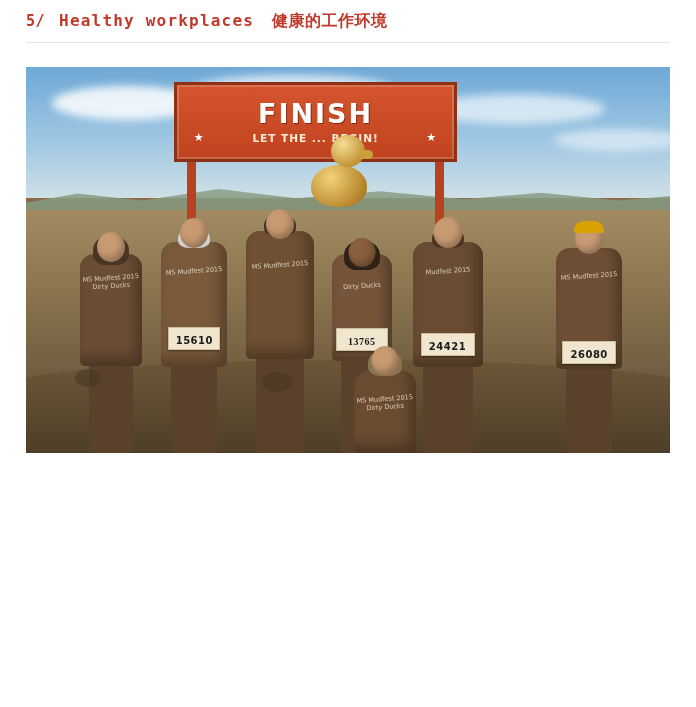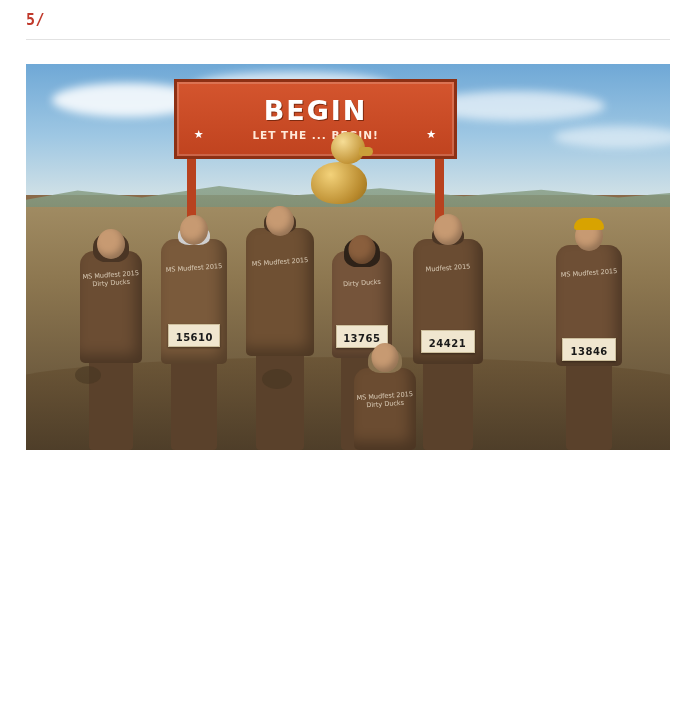--- a/index.html
+++ b/index.html
@@ -273,20 +273,22 @@
     border-radius: 50%;
   }
 </style>
 </head>
 <body>
 
 <div class="page">
 
   <div class="header">
     <span class="section-number">5/</span>
+    <span class="section-title-en">Healthy workplaces</span>
+    <span class="section-title-zh">健康的工作环境</span>
   </div>
 
 
   <div class="figure">
     <div class="photo">
 
       <div class="sky"></div>
       <div class="cloud c1"></div>
       <div class="cloud c2"></div>
       <div class="cloud c3"></div>
@@ -294,21 +296,21 @@
       <div class="hills"></div>
       <div class="ground"></div>
       <div class="mudpit"></div>
 
       <div class="arch-legs-l"></div>
       <div class="arch-legs-r"></div>
 
       <div class="arch">
         <span class="star s1">★</span>
         <span class="star s2">★</span>
-        <div class="finish-word">BEGIN</div>
+        <div class="finish-word">FINISH</div>
         <div class="finish-sub">LET THE ... BEGIN!</div>
       </div>
 
       <div class="duck">
         <div class="duck-body"></div>
         <div class="duck-head"></div>
         <div class="duck-beak"></div>
       </div>
 
       <div class="person" style="left:6%; width:92px; height:66%;">
@@ -343,21 +345,21 @@
           <span>MS Mudfest 2015</span>
         </div>
         <div class="p-hair" style="bottom:78%; width:32px; height:22px;"></div>
         <div class="p-head" style="bottom:77%; width:28px; height:30px;"></div>
         <div class="mud-splat" style="left:30px; bottom:22%; width:30px; height:20px;"></div>
       </div>
 
       <div class="person" style="left:45%; width:92px; height:66%;">
         <div class="p-legs" style="bottom:0; width:42px; height:40%;"></div>
         <div class="p-body" style="bottom:36%; width:60px; height:42%; background:#75543a;"></div>
-        <div class="bib" style="bottom:40%; width:46px;">
+        <div class="bib" style="bottom:40%; width:46px;font-family:Liberation Serif, serif;">
           <span class="bib-num">13765</span>
         </div>
         <div class="shirt-text" style="bottom:64%;">
           <span>Dirty Ducks</span>
         </div>
         <div class="p-hair" style="bottom:72%; width:36px; height:30px; background:#2e2218;"></div>
         <div class="p-head" style="bottom:73%; width:27px; height:29px; background:#8a5f3d;"></div>
       </div>
 
       <div class="person" style="left:58%; width:96px; height:70%;">
@@ -370,21 +372,21 @@
           <span>Mudfest 2015</span>
         </div>
         <div class="p-hair" style="bottom:76%; width:32px; height:20px;"></div>
         <div class="p-head" style="bottom:76%; width:29px; height:31px;"></div>
       </div>
 
       <div class="person" style="left:80%; width:96px; height:68%;">
         <div class="p-legs" style="bottom:0; width:46px; height:36%;"></div>
         <div class="p-body" style="bottom:32%; width:66px; height:46%; background:#6e4f35;"></div>
         <div class="bib" style="bottom:34%; width:48px;">
-          <span class="bib-num">13846</span>
+          <span class="bib-num">26080</span>
         </div>
         <div class="shirt-text" style="bottom:66%;">
           <span>MS Mudfest 2015</span>
         </div>
         <div class="p-head" style="bottom:76%; width:28px; height:30px;"></div>
         <div class="cap" style="bottom:84%;"></div>
       </div>
 
       <div class="person" style="left:49%; width:86px; height:32%;">
         <div class="p-body" style="bottom:0; width:62px; height:66%; background:#6b4c31;"></div>

